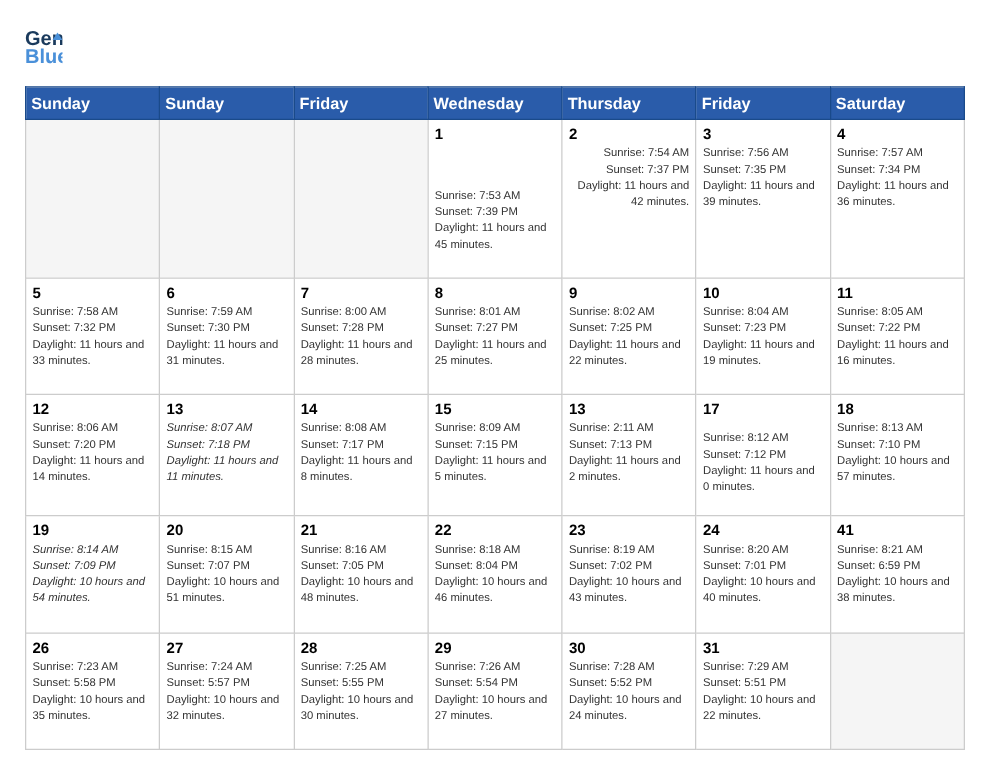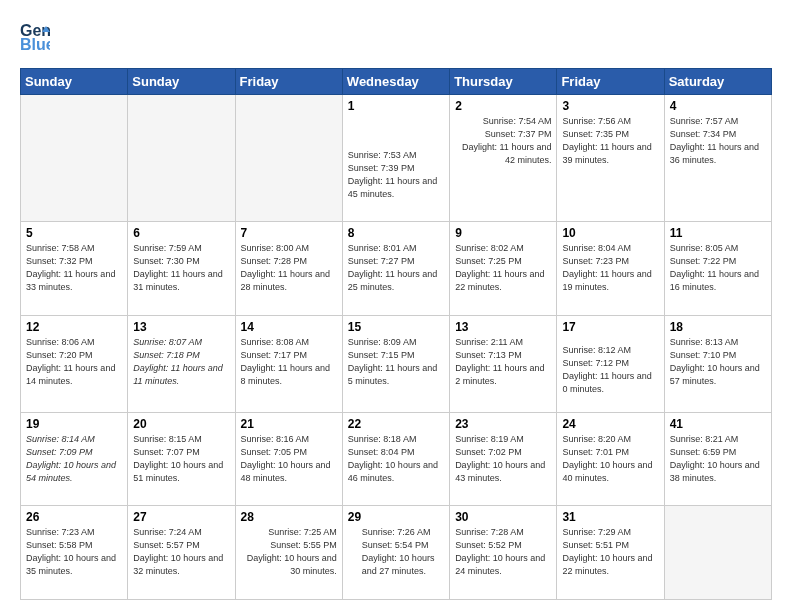--- a/index.html
+++ b/index.html
@@ -278,27 +278,27 @@
 Daylight: 10 hours and 35 minutes.</div>
           </td>
           <td>
             <span class="day-number">27</span>
             <div class="day-info" style="white-space: pre-line;">Sunrise: 7:24 AM
 Sunset: 5:57 PM
 Daylight: 10 hours and 32 minutes.</div>
           </td>
           <td>
             <span class="day-number">28</span>
-            <div class="day-info" style="white-space: pre-line; text-align: right;">Sunrise: 7:25 AM
+            <div class="day-info" style="white-space: pre-line;">Sunrise: 7:25 AM
 Sunset: 5:55 PM
 Daylight: 10 hours and 30 minutes.</div>
           </td>
           <td>
             <span class="day-number">29</span>
-            <div class="day-info" style="white-space: pre-line; margin-left: 14px;">Sunrise: 7:26 AM
+            <div class="day-info" style="white-space: pre-line;">Sunrise: 7:26 AM
 Sunset: 5:54 PM
 Daylight: 10 hours and 27 minutes.</div>
           </td>
           <td>
             <span class="day-number">30</span>
             <div class="day-info" style="white-space: pre-line;">Sunrise: 7:28 AM
 Sunset: 5:52 PM
 Daylight: 10 hours and 24 minutes.</div>
           </td>
           <td>

